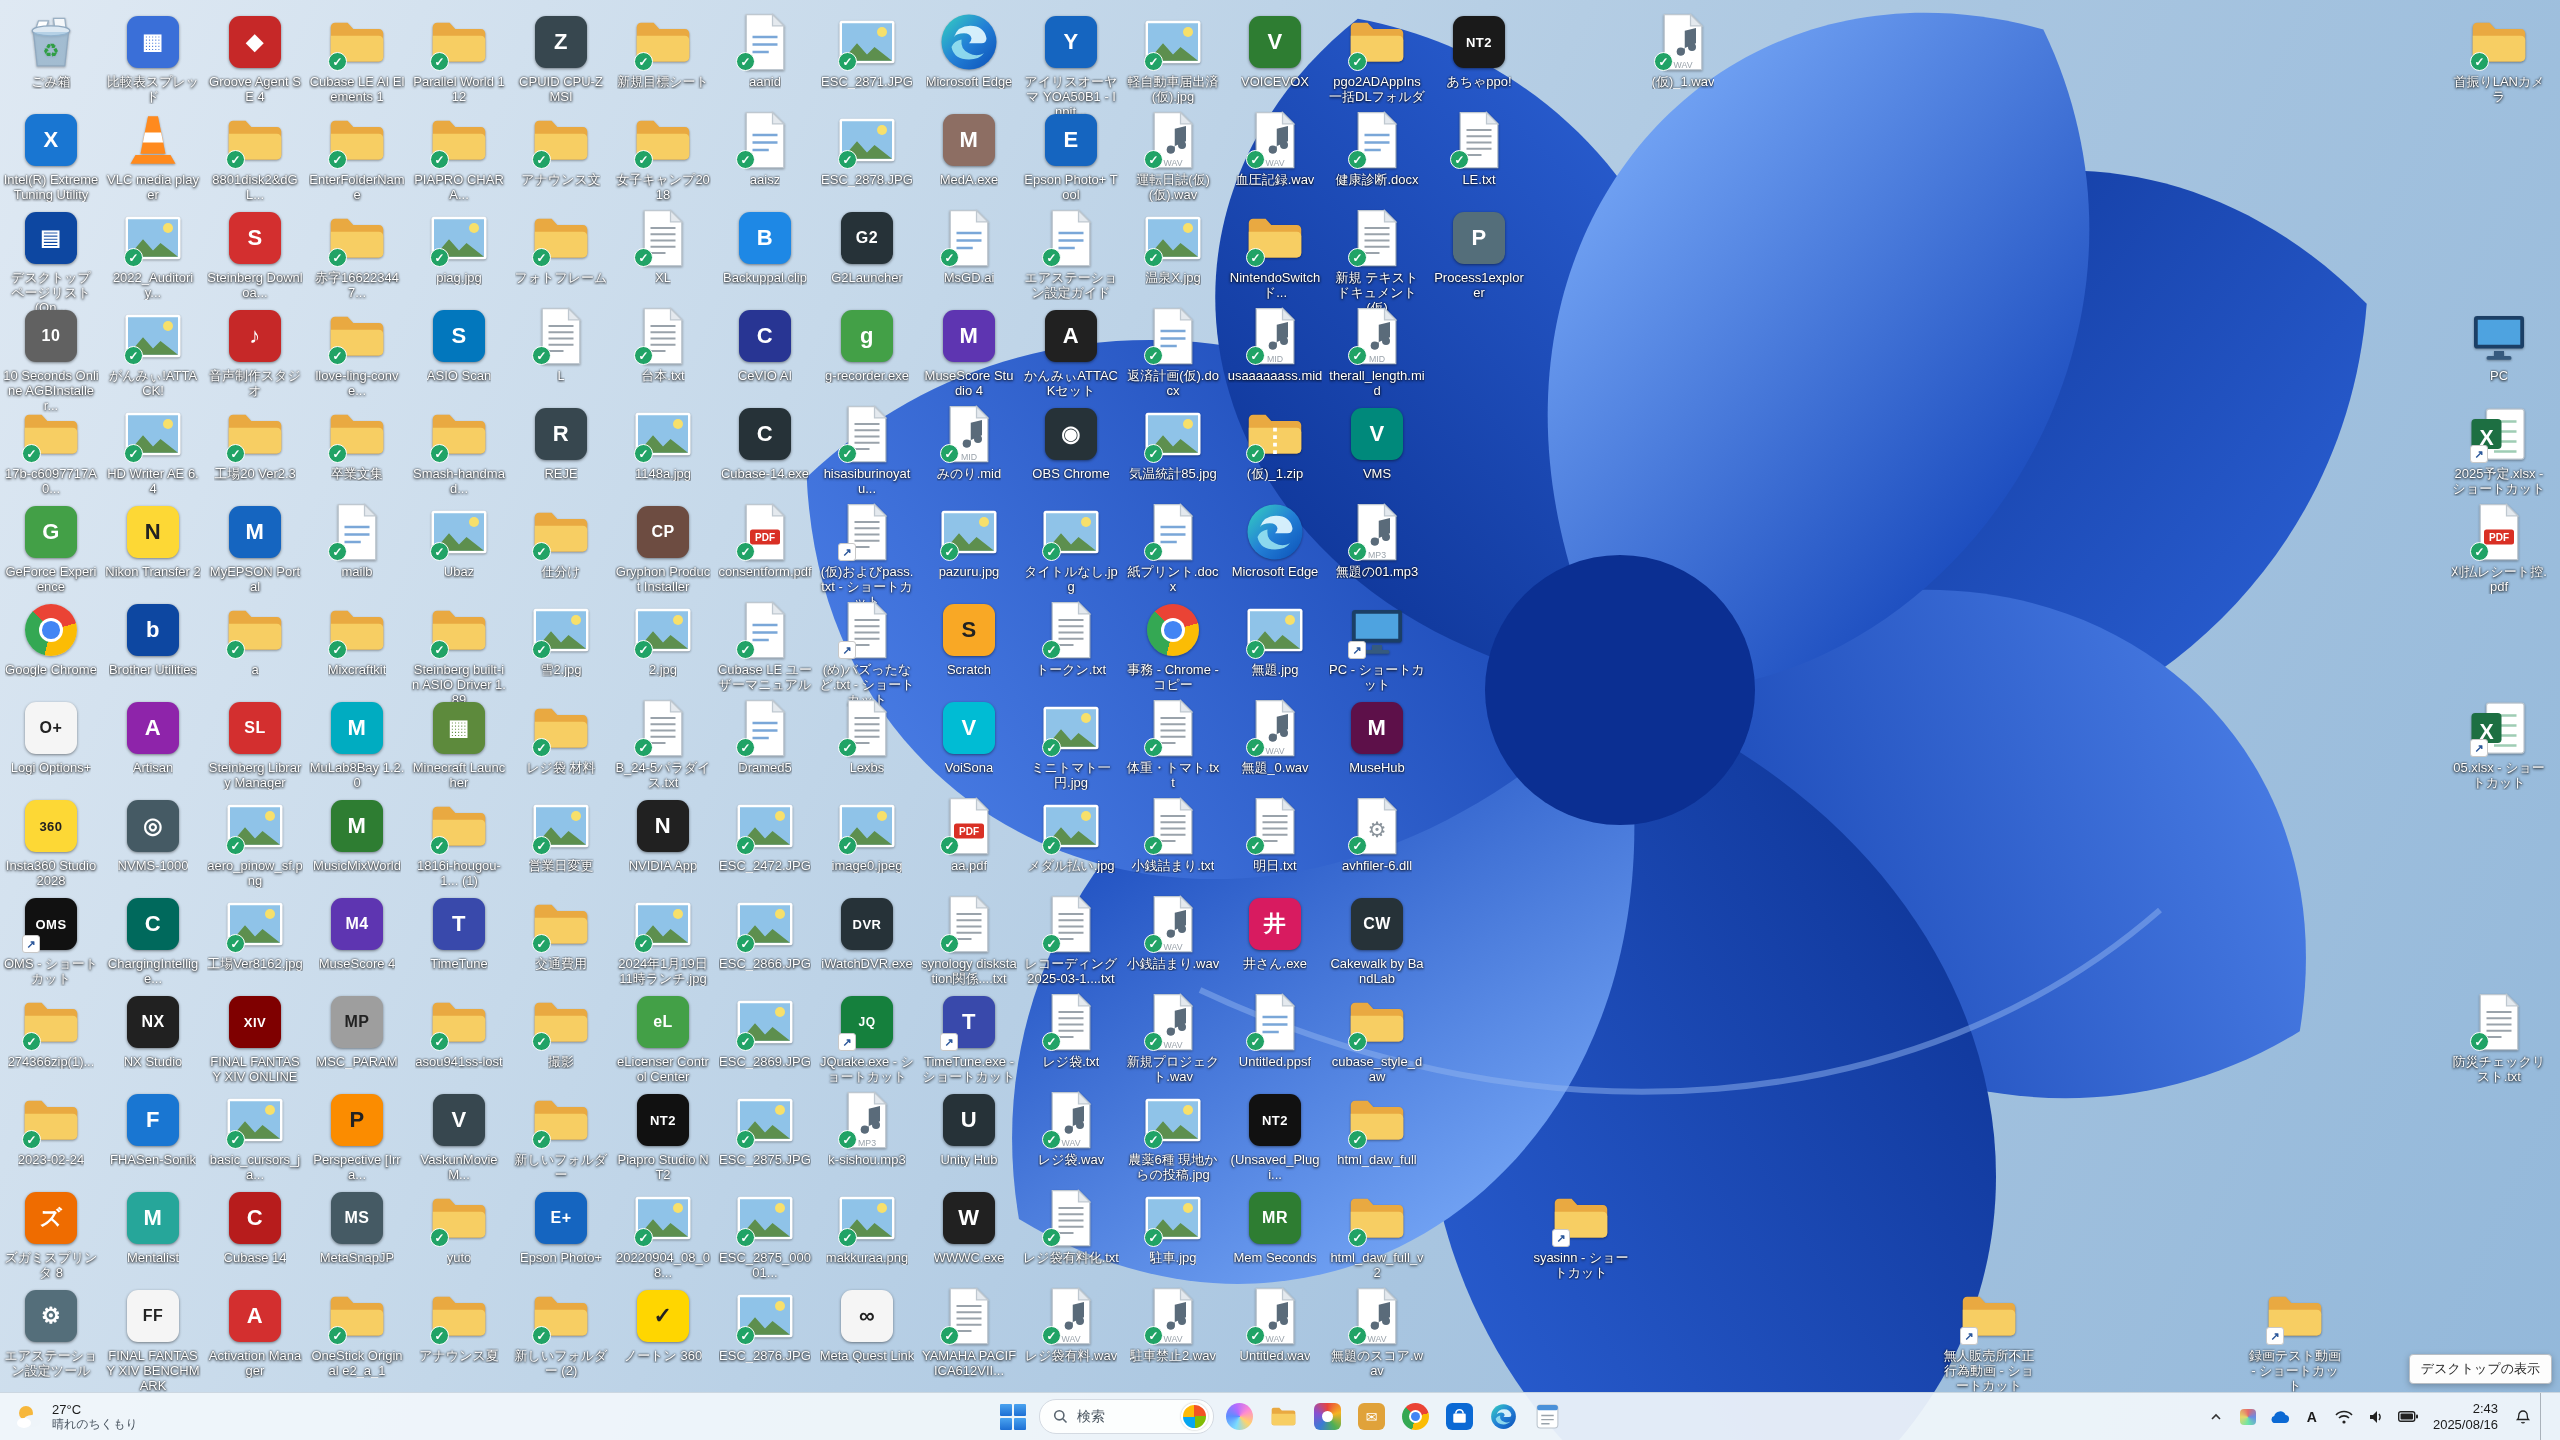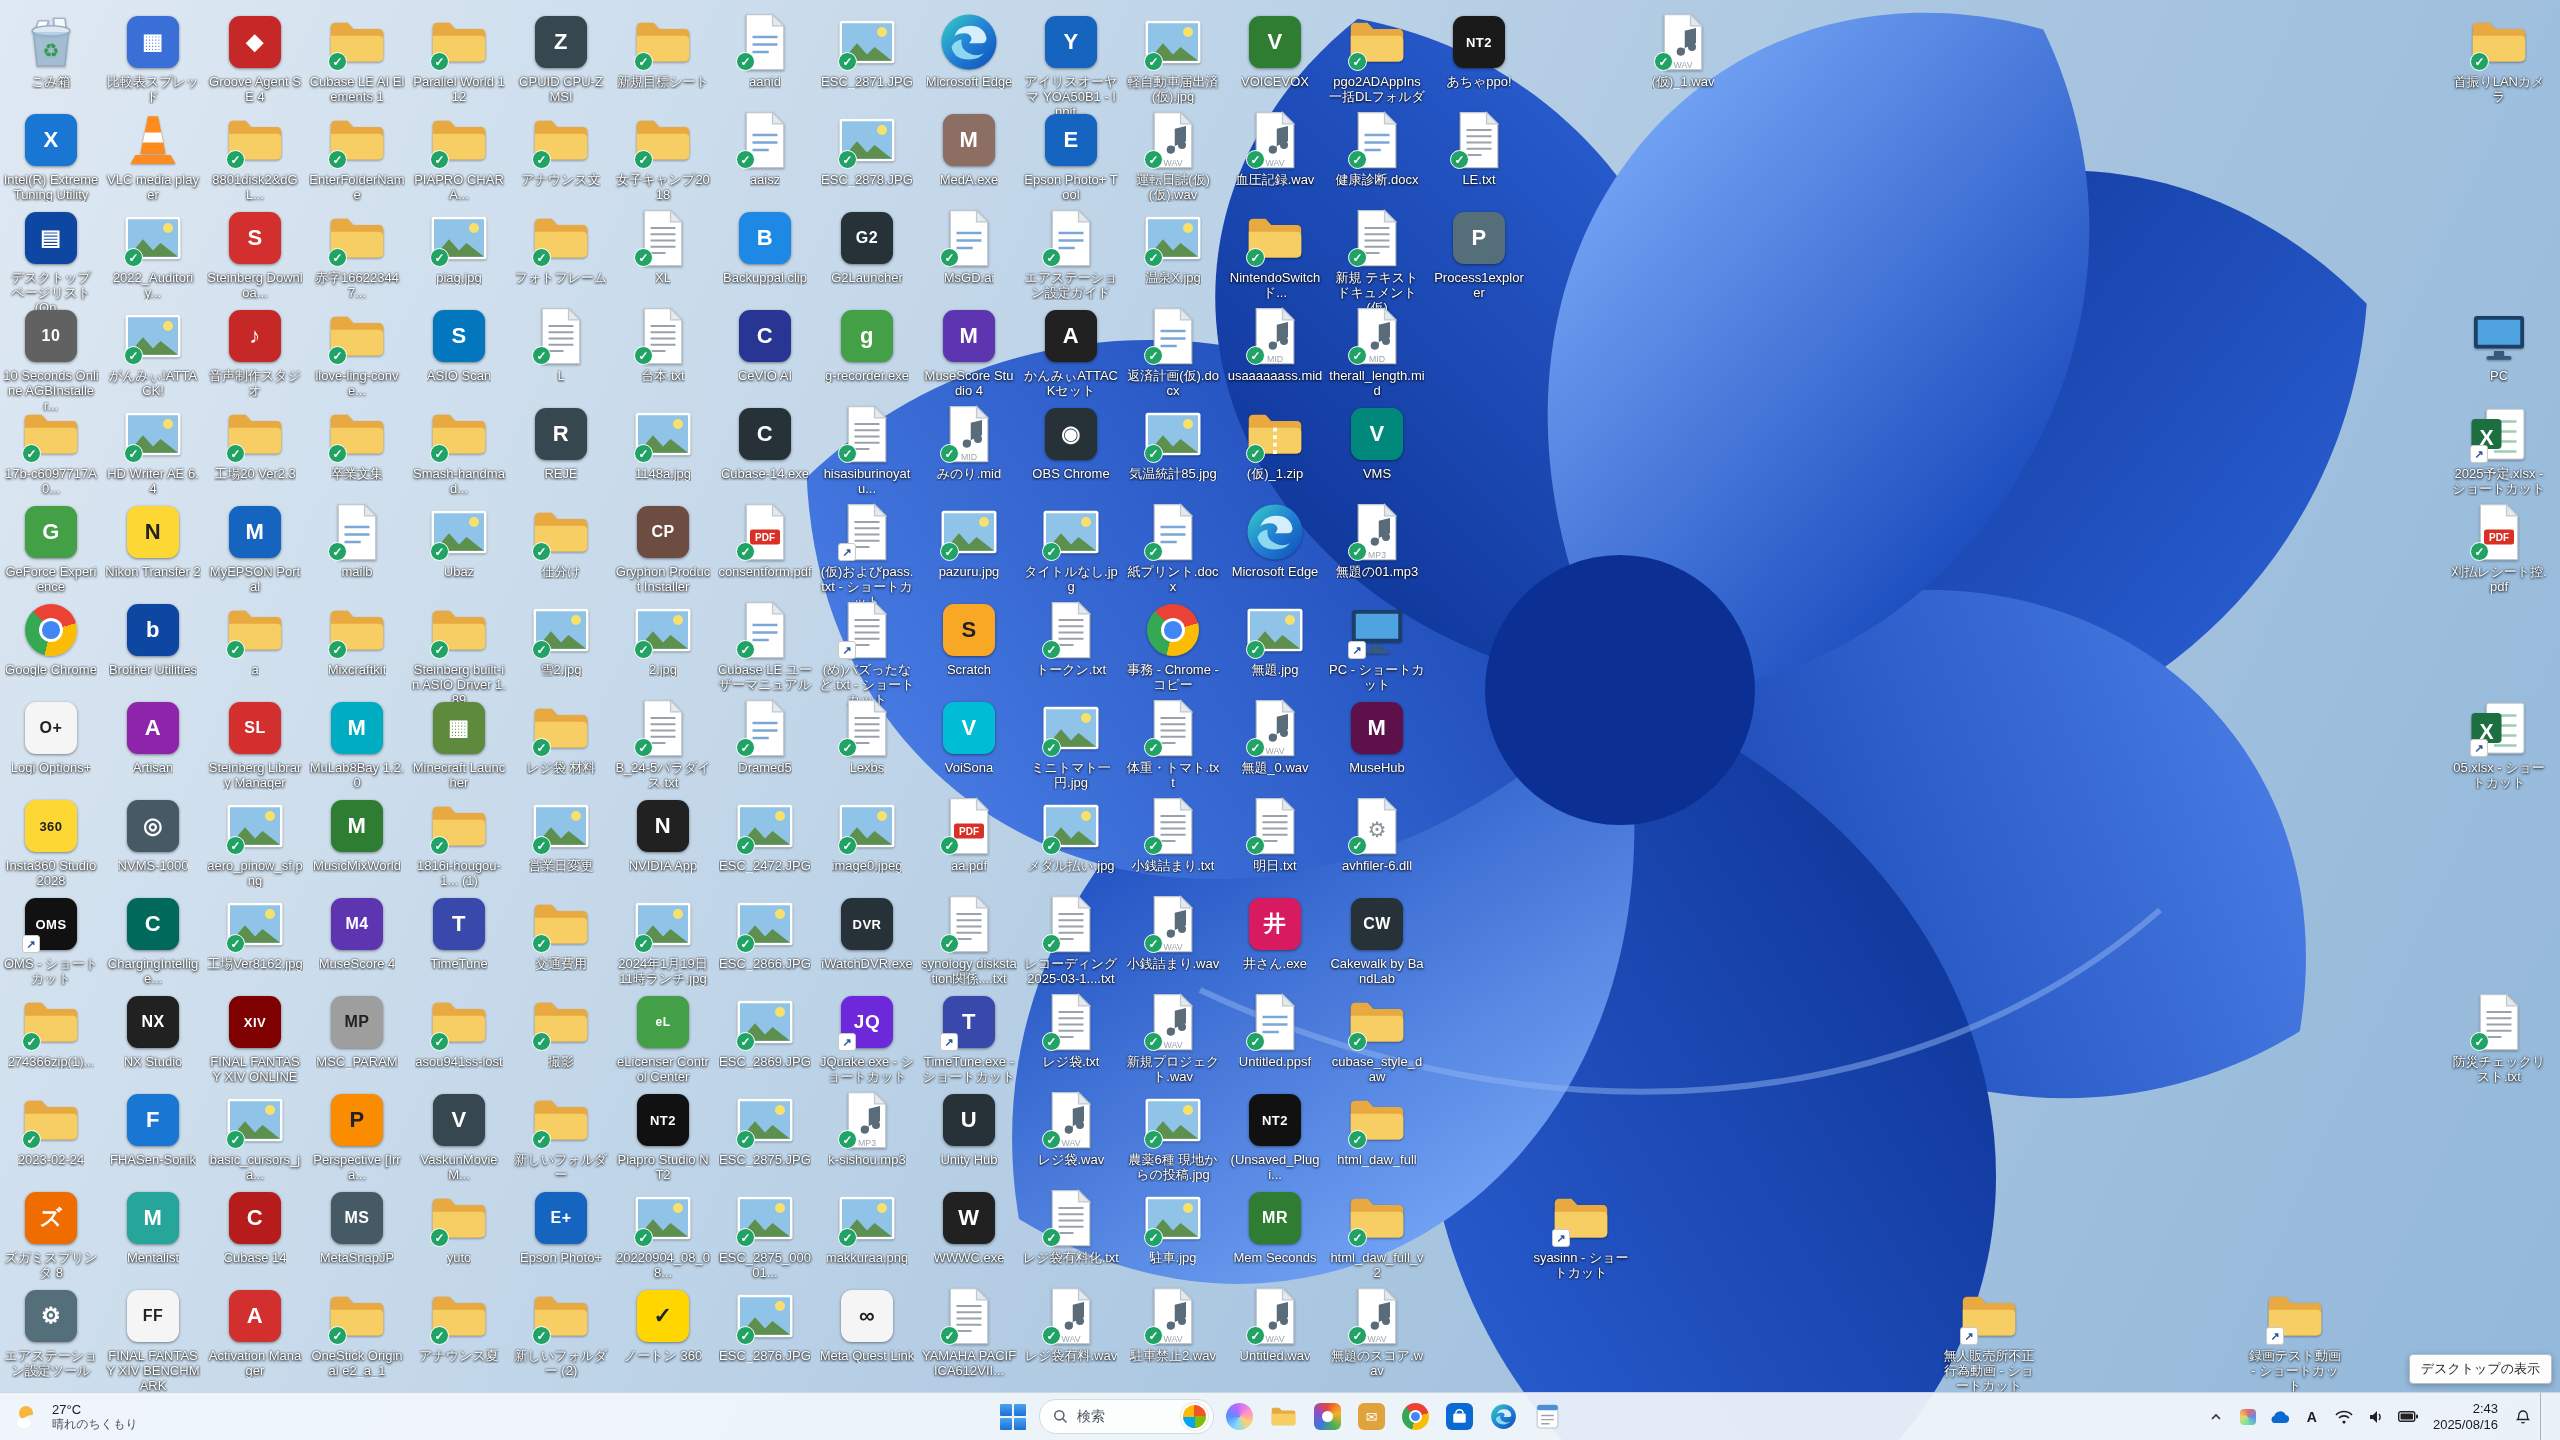--- a/index.html
+++ b/index.html
@@ -1638,39 +1638,39 @@
         <svg viewBox="0 0 48 40">
           <path d="M3 8c0-2 1.5-3.5 3.5-3.5h10l4.5 5h20.5c2 0 3.5 1.5 3.5 3.5v19c0 2-1.5 3.5-3.5 3.5h-35C4.5 35.5 3 34 3 32Z" fill="#e9a941"></path>
           <path d="M3 15h38.5c2 0 3.5 1.6 3.5 3.6V32c0 2-1.5 3.5-3.5 3.5h-35C4.5 35.5 3 34 3 32Z" fill="#f7ce63"></path>
         </svg>
         <div class="badge-check">✓</div>
       </div>
                   <div class="dlabel">撮影</div>
     </div>
     <div class="dicon" style="left: 615px; top: 990px;">
       <div class="glyph">
-        <div class="appbox" style="background:#43a047;color:#fff;font-size:12px">eL</div>
+        <div class="appbox" style="background:#43a047;color:#fff;font-size:16px">eL</div>
       </div>
                   <div class="dlabel">eLicenser Control Center</div>
     </div>
     <div class="dicon" style="left: 717px; top: 990px;">
       <div class="glyph">
         <svg viewBox="0 0 48 40">
           <rect x="2" y="3" width="44" height="34" rx="2" fill="#fff"></rect>
           <rect x="4" y="5" width="40" height="30" fill="#8fc3e8"></rect>
           <path d="M4 35l12-14 8 9 6-6 14 11Z" fill="#5d8f4e"></path>
           <circle cx="36" cy="12" r="4" fill="#f7e06b"></circle>
         </svg>
         <div class="badge-check">✓</div>
       </div>
                   <div class="dlabel">ESC_2869.JPG</div>
     </div>
     <div class="dicon" style="left: 819px; top: 990px;">
       <div class="glyph">
-        <div class="appbox" style="background:#6d28d9;color:#fff;font-size:19px">JQ</div>
+        <div class="appbox" style="background:#15803d;color:#fff;font-size:12px">JQ</div>
         <div class="badge-arrow">↗</div>
       </div>
                   <div class="dlabel">JQuake.exe - ショートカット</div>
     </div>
     <div class="dicon" style="left: 921px; top: 990px;">
       <div class="glyph">
         <div class="appbox" style="background:#3949ab;color:#fff;font-size:22px">T</div>
         <div class="badge-arrow">↗</div>
       </div>
                   <div class="dlabel">TimeTune.exe - ショートカット</div>

